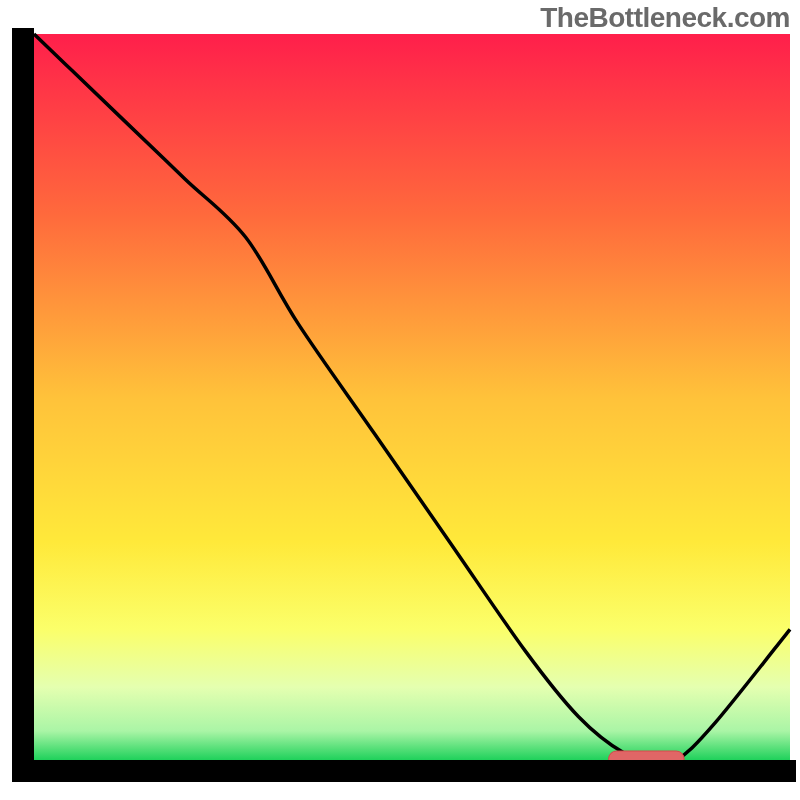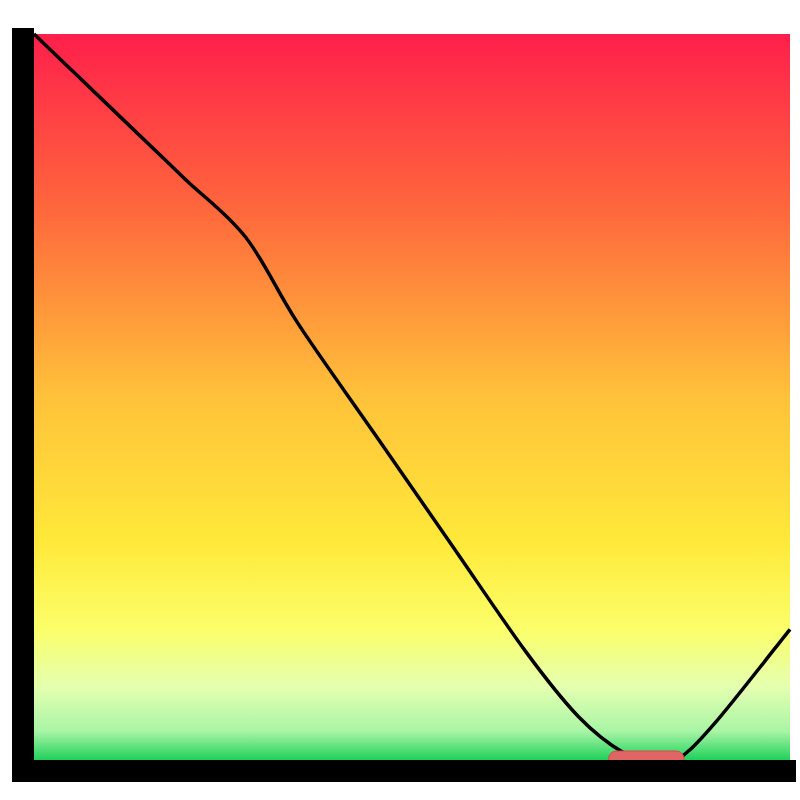--- a/index.html
+++ b/index.html
@@ -26,20 +26,21 @@
     letter-spacing: -0.5px;
   }
   svg {
     display: block;
   }
 </style>
 </head>
 <body>
 
 <div class="stage">
+  <div class="watermark">TheBottleneck.com</div>
 
   <svg id="chart-svg" width="800" height="800" viewBox="0 0 800 800">
     <defs>
       <linearGradient id="bgGrad" x1="0" y1="0" x2="0" y2="1">
           <stop offset="0%" stop-color="#ff1f4b"></stop>
           <stop offset="25%" stop-color="#ff6a3c"></stop>
           <stop offset="50%" stop-color="#ffc23a"></stop>
           <stop offset="70%" stop-color="#ffe93a"></stop>
           <stop offset="82%" stop-color="#fbff6a"></stop>
           <stop offset="90%" stop-color="#e4ffb0"></stop>

